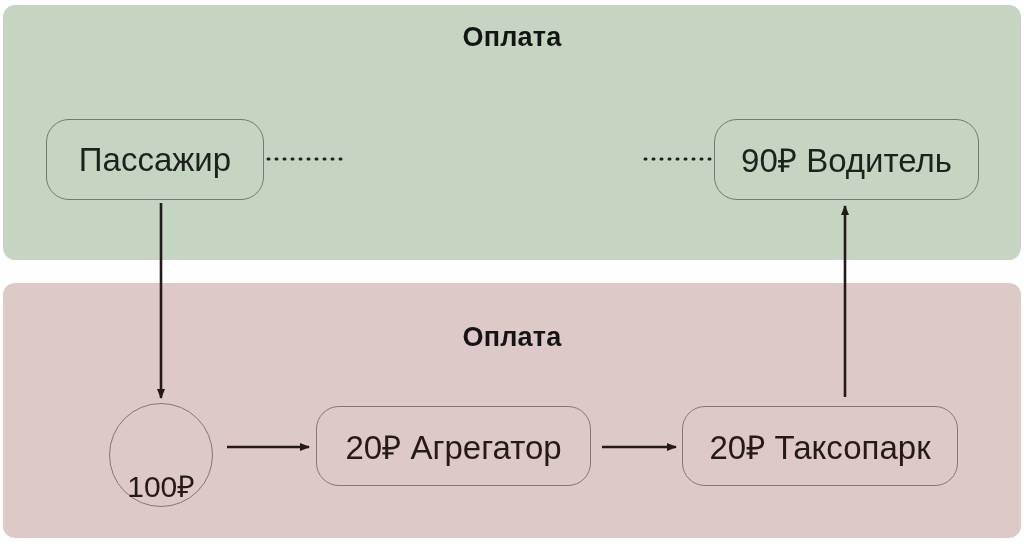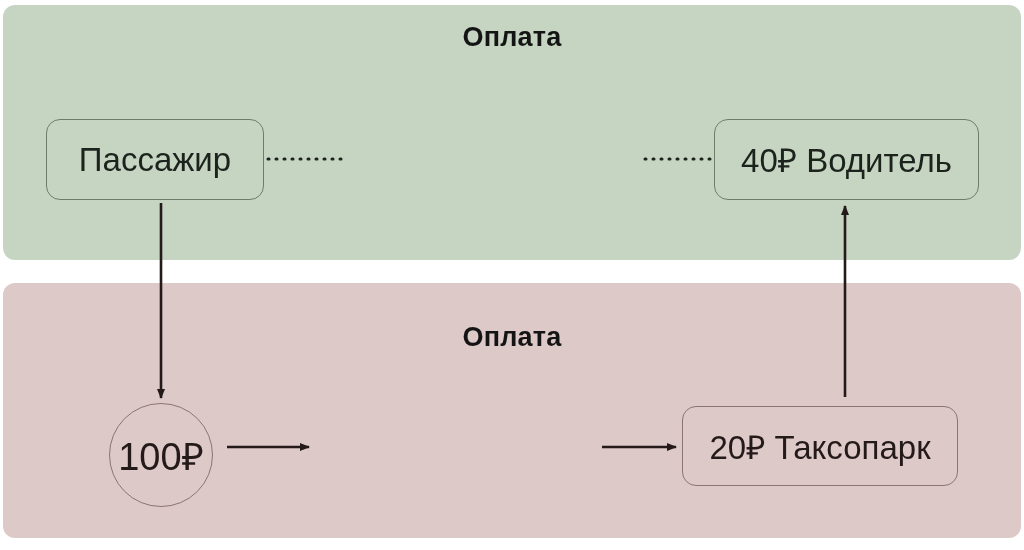--- a/index.html
+++ b/index.html
@@ -54,32 +54,33 @@
     box-sizing: border-box;
     display: flex;
     align-items: center;
     justify-content: center;
     font-size: 33px;
     color: #1c231c;
     white-space: nowrap;
   }
   .node-box {
     border: 1.6px solid #6f7c6d;
-    border-radius: 14px;
+    border-radius: 23px;
     background: transparent;
   }
   .node-box.pink {
     border-color: #8a7573;
     color: #241a19;
   }
   .node-circle {
     border: 1.6px solid #8a7573;
     border-radius: 50%;
     color: #241a19;
-    font-size: 38px;
+    font-size: 30px;
+    align-items: flex-end;
   }
   .node-diamond {
     background: transparent;
   }
   .diamond-svg {
     position: absolute;
     left: 0;
     top: 0;
     overflow: visible;
   }
@@ -128,25 +129,28 @@
 
     <line x1="845" y1="397" x2="845" y2="206" stroke="#241a19" stroke-width="2.6" marker-end="url(#arrowhead)"></line>
   </svg>
 
   <div class="node node-box" id="node-passenger">
     <span>Пассажир</span>
   </div>
 
 
   <div class="node node-box" id="node-driver">
-    <span>40₽ Водитель</span>
+    <span>90₽ Водитель</span>
   </div>
 
   <div class="node node-circle" id="node-cash">
     <span>100₽</span>
   </div>
 
+  <div class="node node-box pink" id="node-aggregator">
+    <span>20₽ Агрегатор</span>
+  </div>
 
   <div class="node node-box pink" id="node-taxipark">
     <span>20₽ Таксопарк</span>
   </div>
 
 </div>
 
 </body></html>

